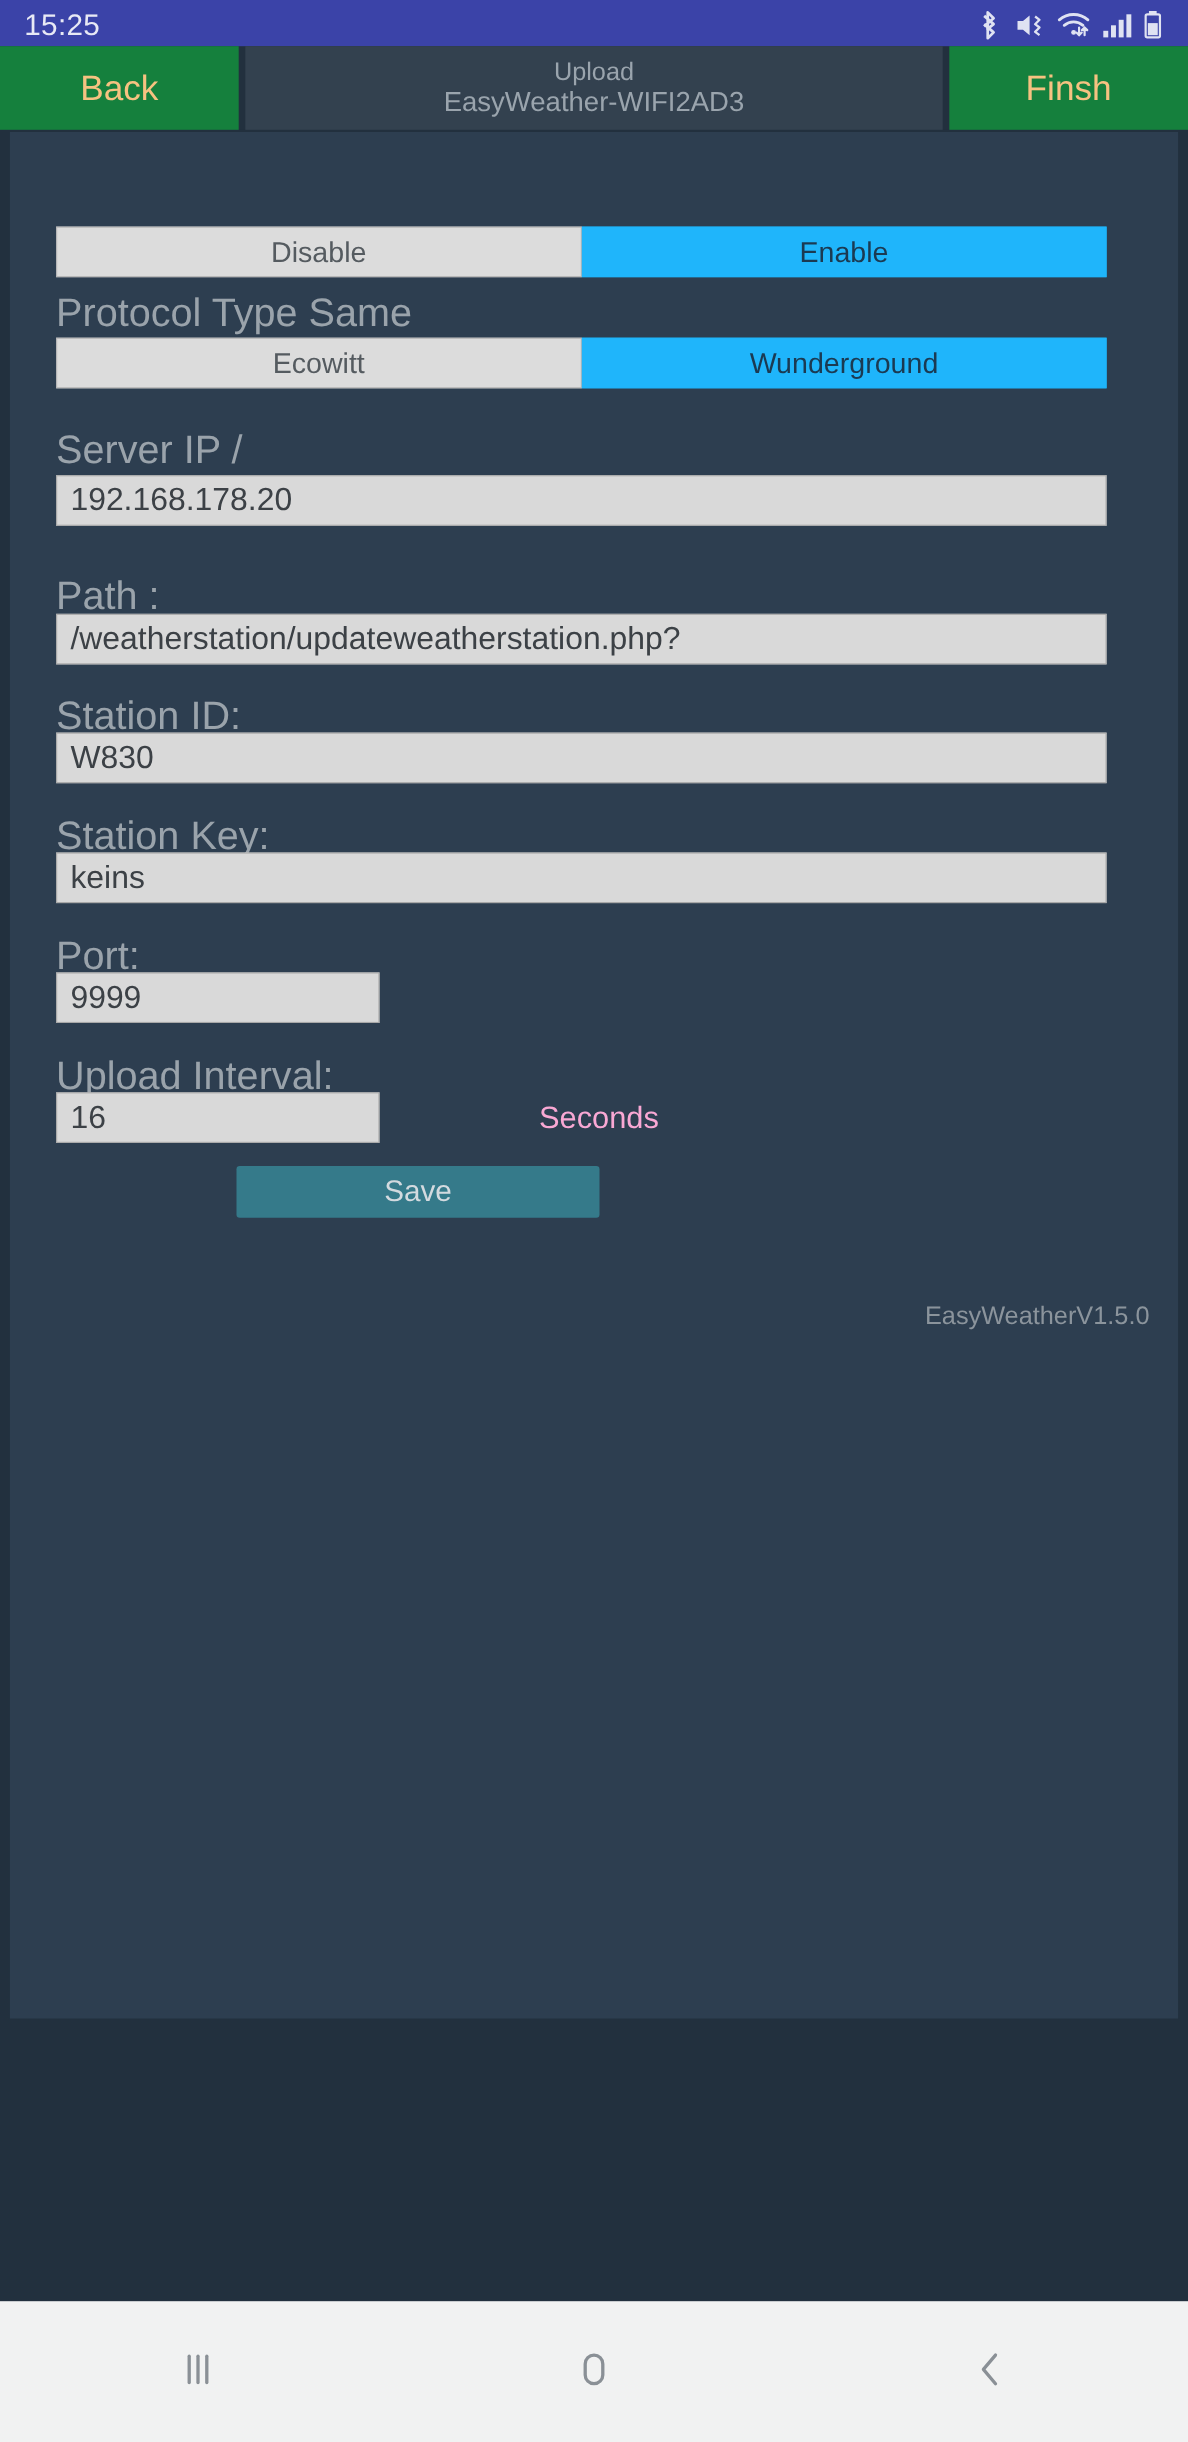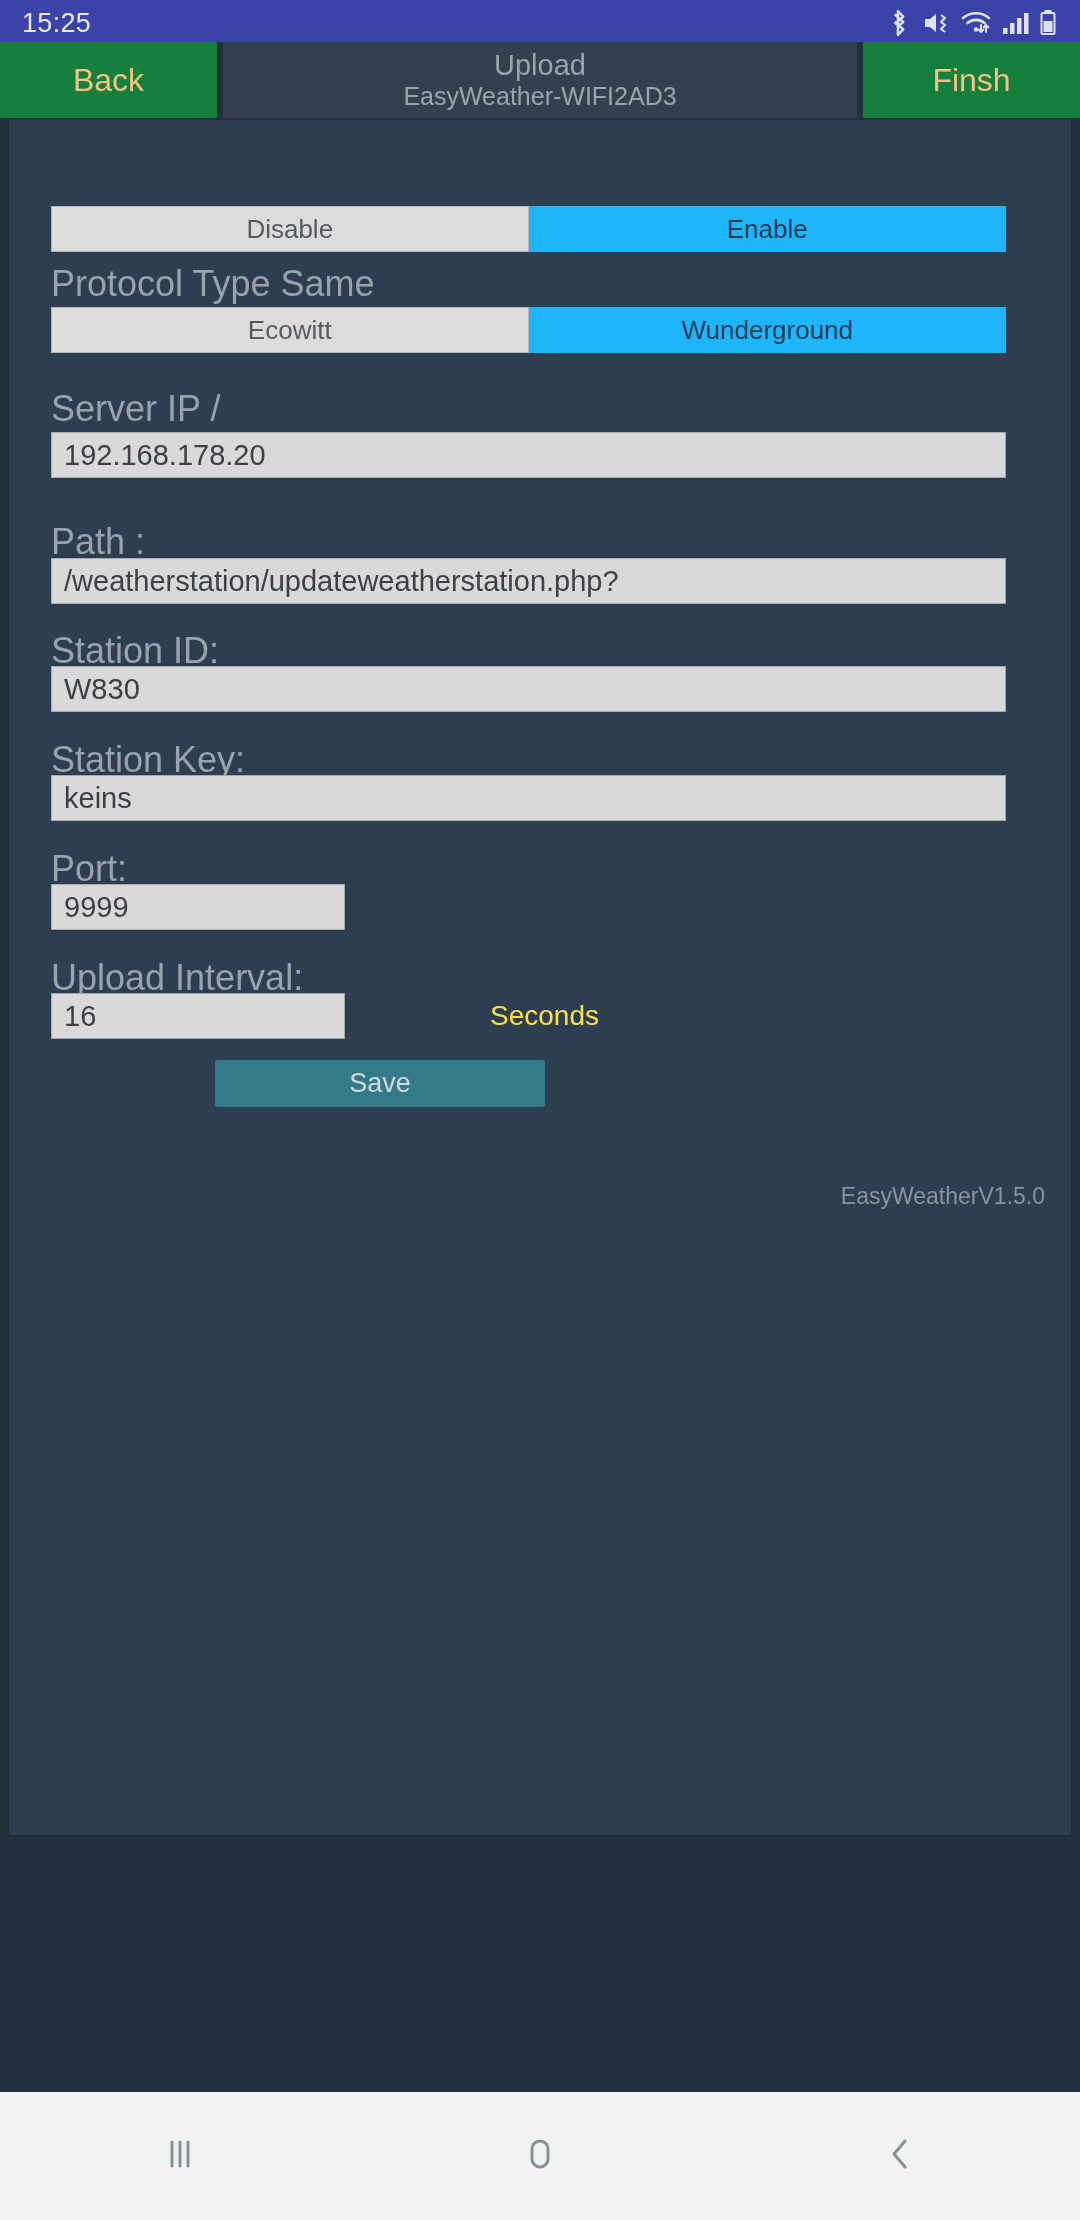--- a/index.html
+++ b/index.html
@@ -72,21 +72,21 @@
     flex: 1;
     margin: 0 6px;
     background: #33414f;
     color: #9aa4ad;
     display: flex;
     flex-direction: column;
     align-items: center;
     justify-content: center;
     line-height: 1.16;
   }
-  .nav-title-main { font-size: 29px; }
+  .nav-title-main { font-size: 23px; }
   .nav-title-sub  { font-size: 25px; }
 
   
   .card {
     position: absolute;
     left: 9px; top: 120px;
     width: 1062px;
     height: 1715px;
     background: #2d3e50;
     box-sizing: border-box;
@@ -148,21 +148,21 @@
     display: flex;
     align-items: center;
     padding-left: 12px;
     box-sizing: border-box;
     overflow: hidden;
     white-space: nowrap;
   }
 
   .unit-text {
     position: absolute;
-    color: #fde047;
+    color: #f9a8d4;
     font-size: 28px;
   }
 
   .save-btn {
     position: absolute;
     background: #357a8a;
     color: #d3dadf;
     font-size: 27px;
     display: flex;
     align-items: center;

